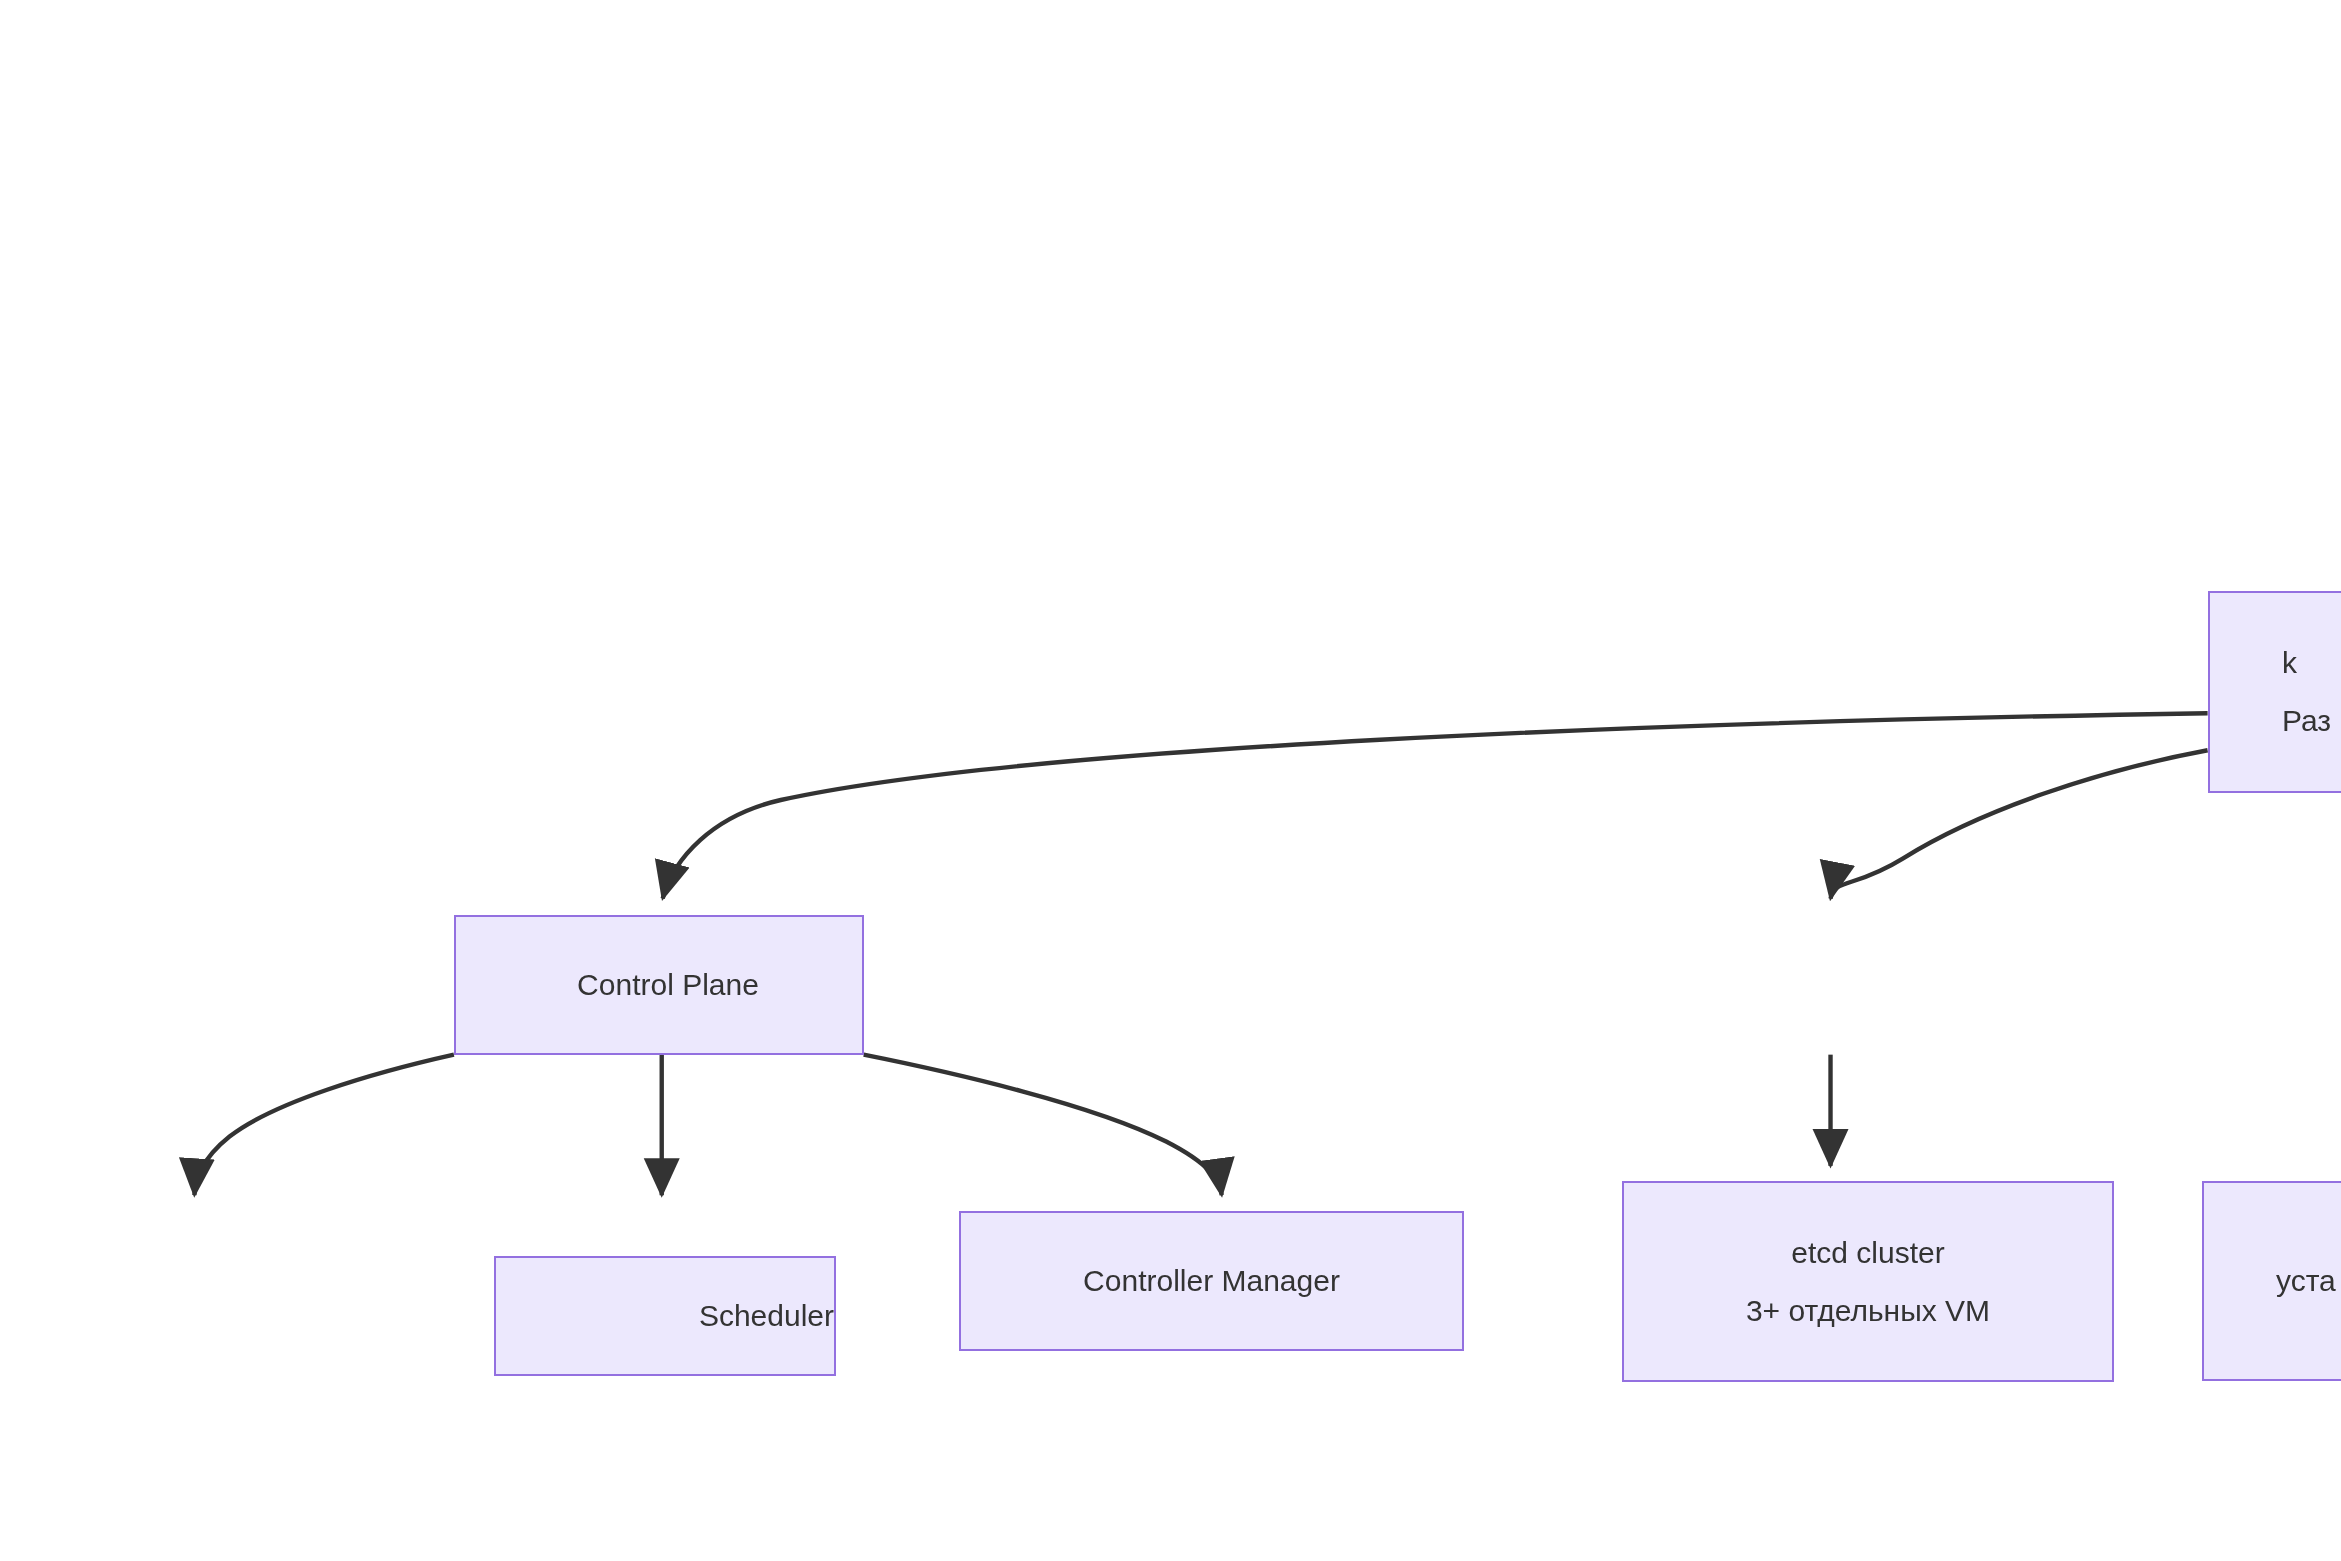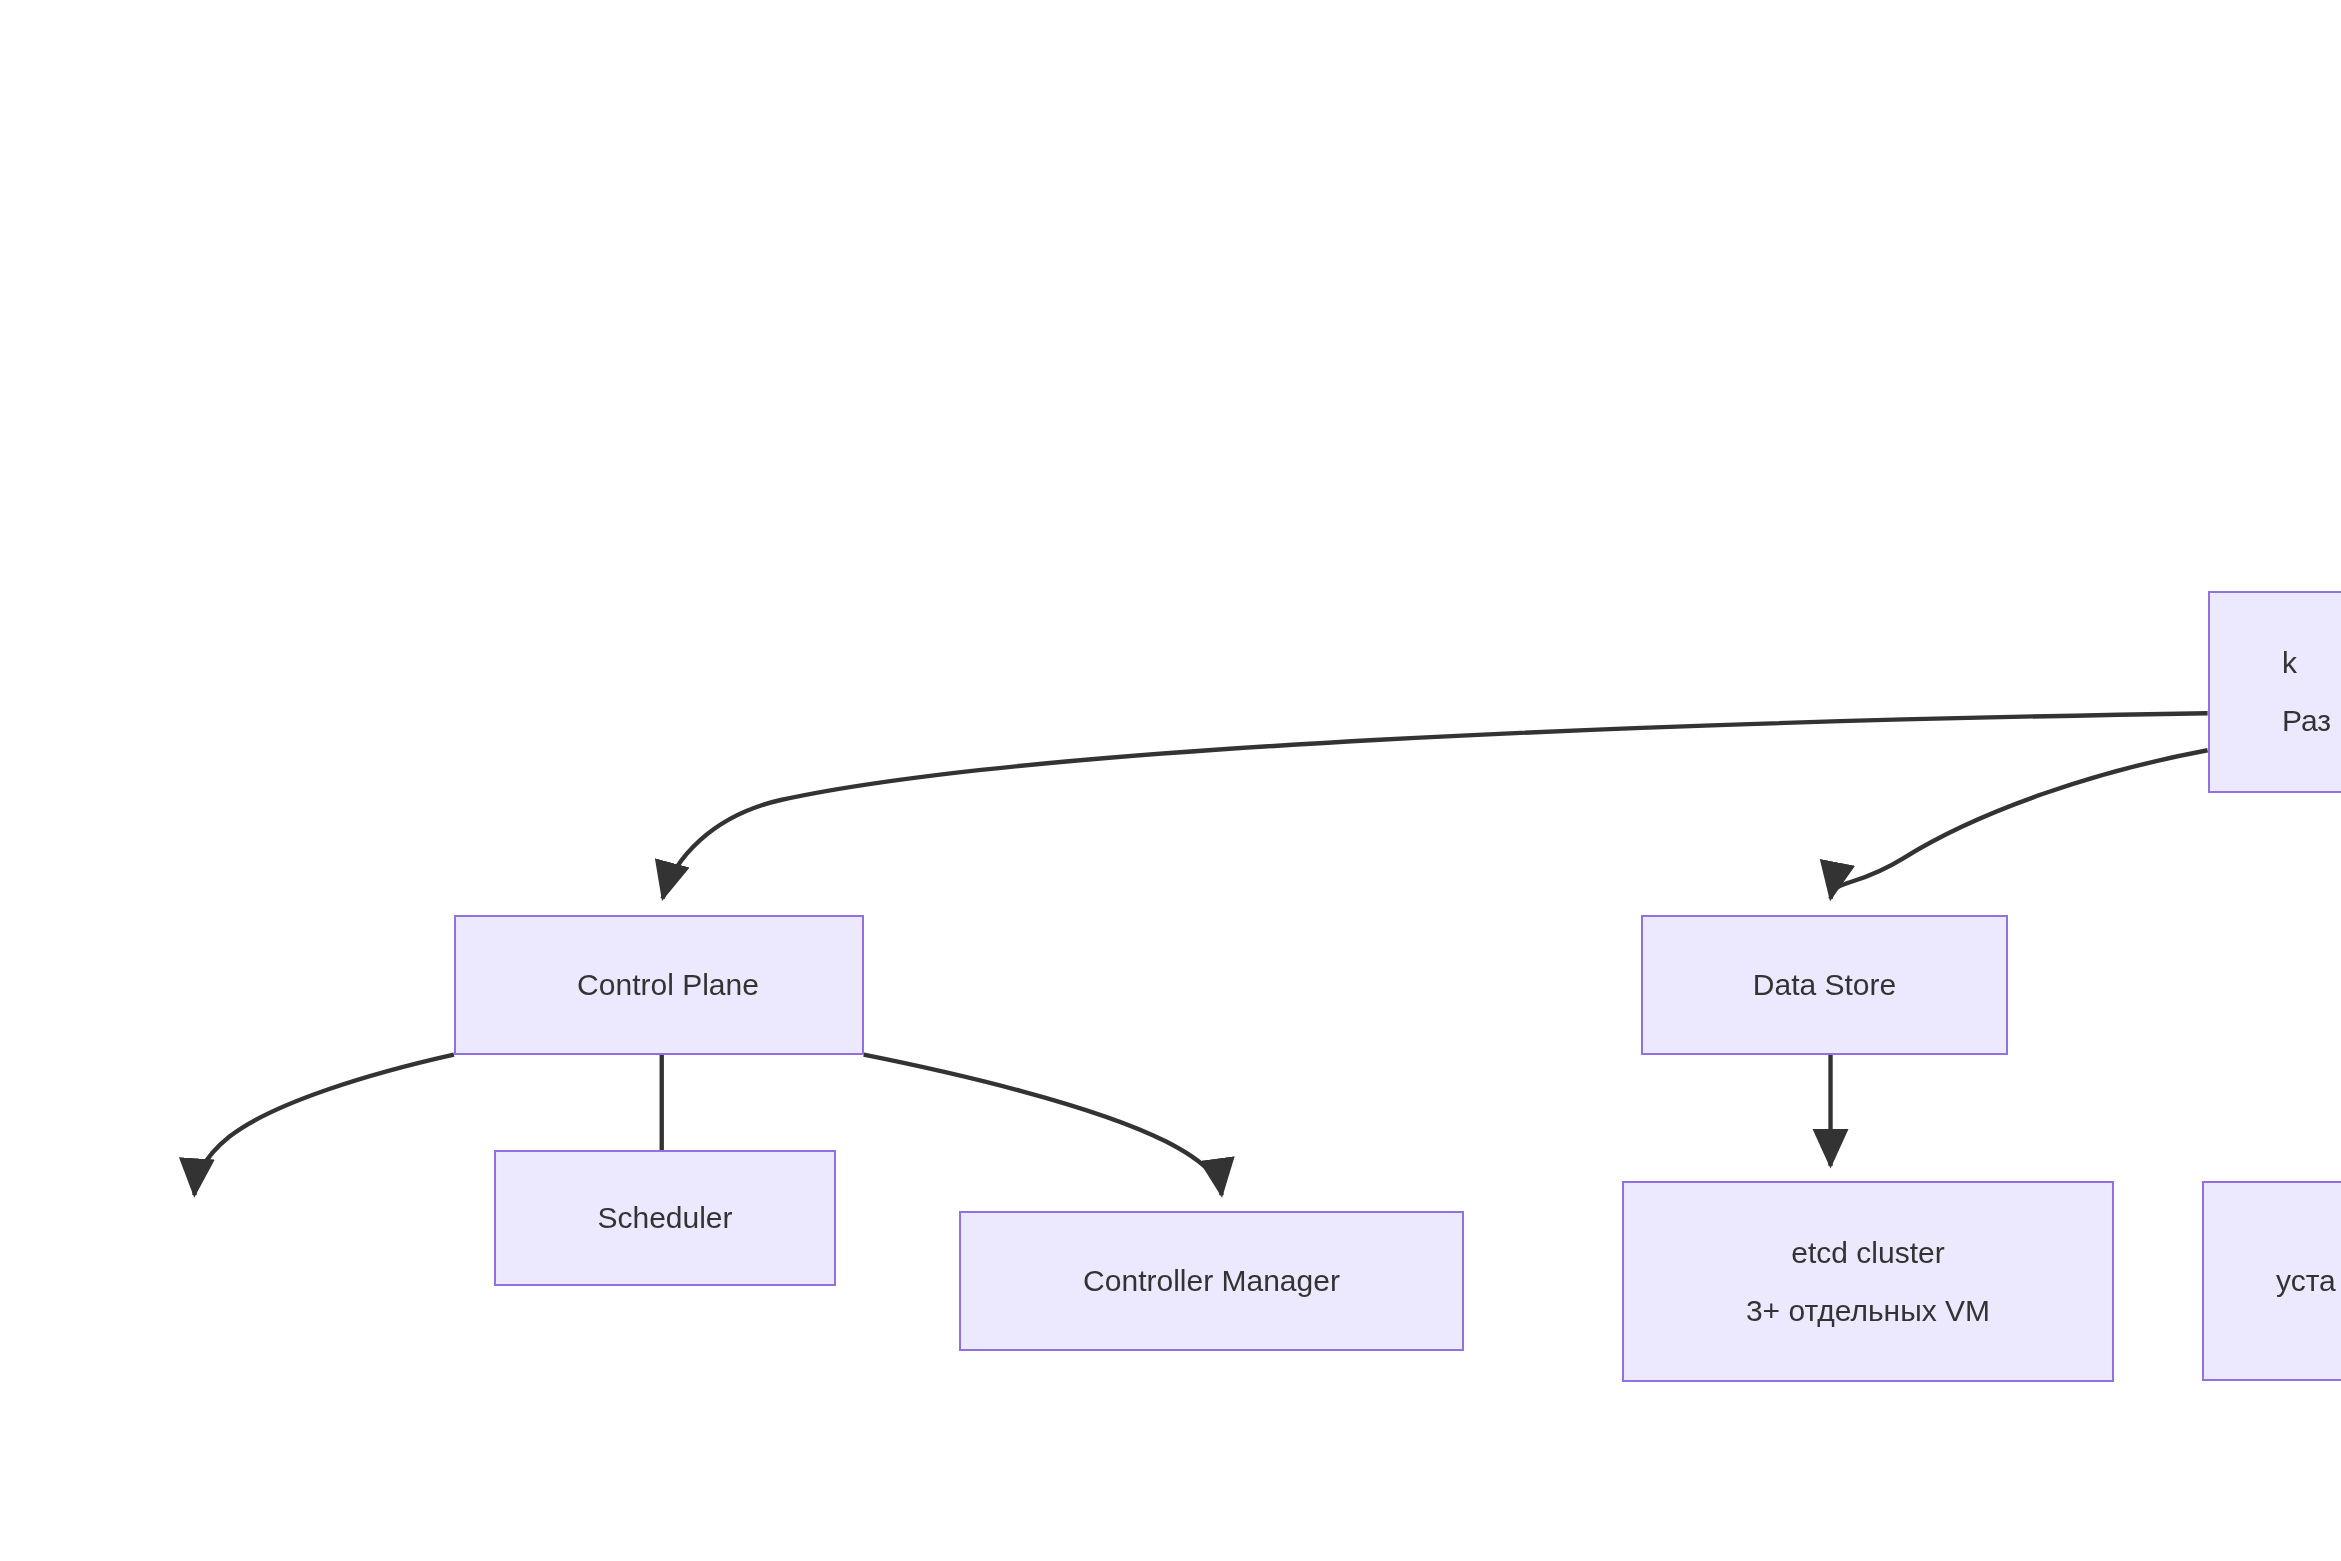--- a/index.html
+++ b/index.html
@@ -59,26 +59,23 @@
 
   <div class="node clipped" style="left:2208px;top:591px;width:205px;height:202px;">
     <span class="line">k</span>
     <span class="line">Раз</span>
   </div>
 
   <div class="node" style="left:454px;top:915px;width:410px;height:140px;padding-left:18px;">
     <span class="line">Control Plane</span>
   </div>
 
-  <div class="node" style="left:1641px;top:915px;width:367px;height:140px;">
-    <span class="line">Data Store</span>
-  </div>
 
 
-  <div class="node" style="left:494px;top:1150px;width:342px;height:136px;">
+  <div class="node" style="left:494px;top:1256px;width:342px;height:120px;align-items:flex-end;">
     <span class="line">Scheduler</span>
   </div>
 
   <div class="node" style="left:959px;top:1211px;width:505px;height:140px;">
     <span class="line">Controller Manager</span>
   </div>
 
   <div class="node" style="left:1582px;top:1181px;width:492px;height:201px;margin-left:40px;">
     <span class="line">etcd cluster</span>
     <span class="line">3+ отдельных VM</span>

